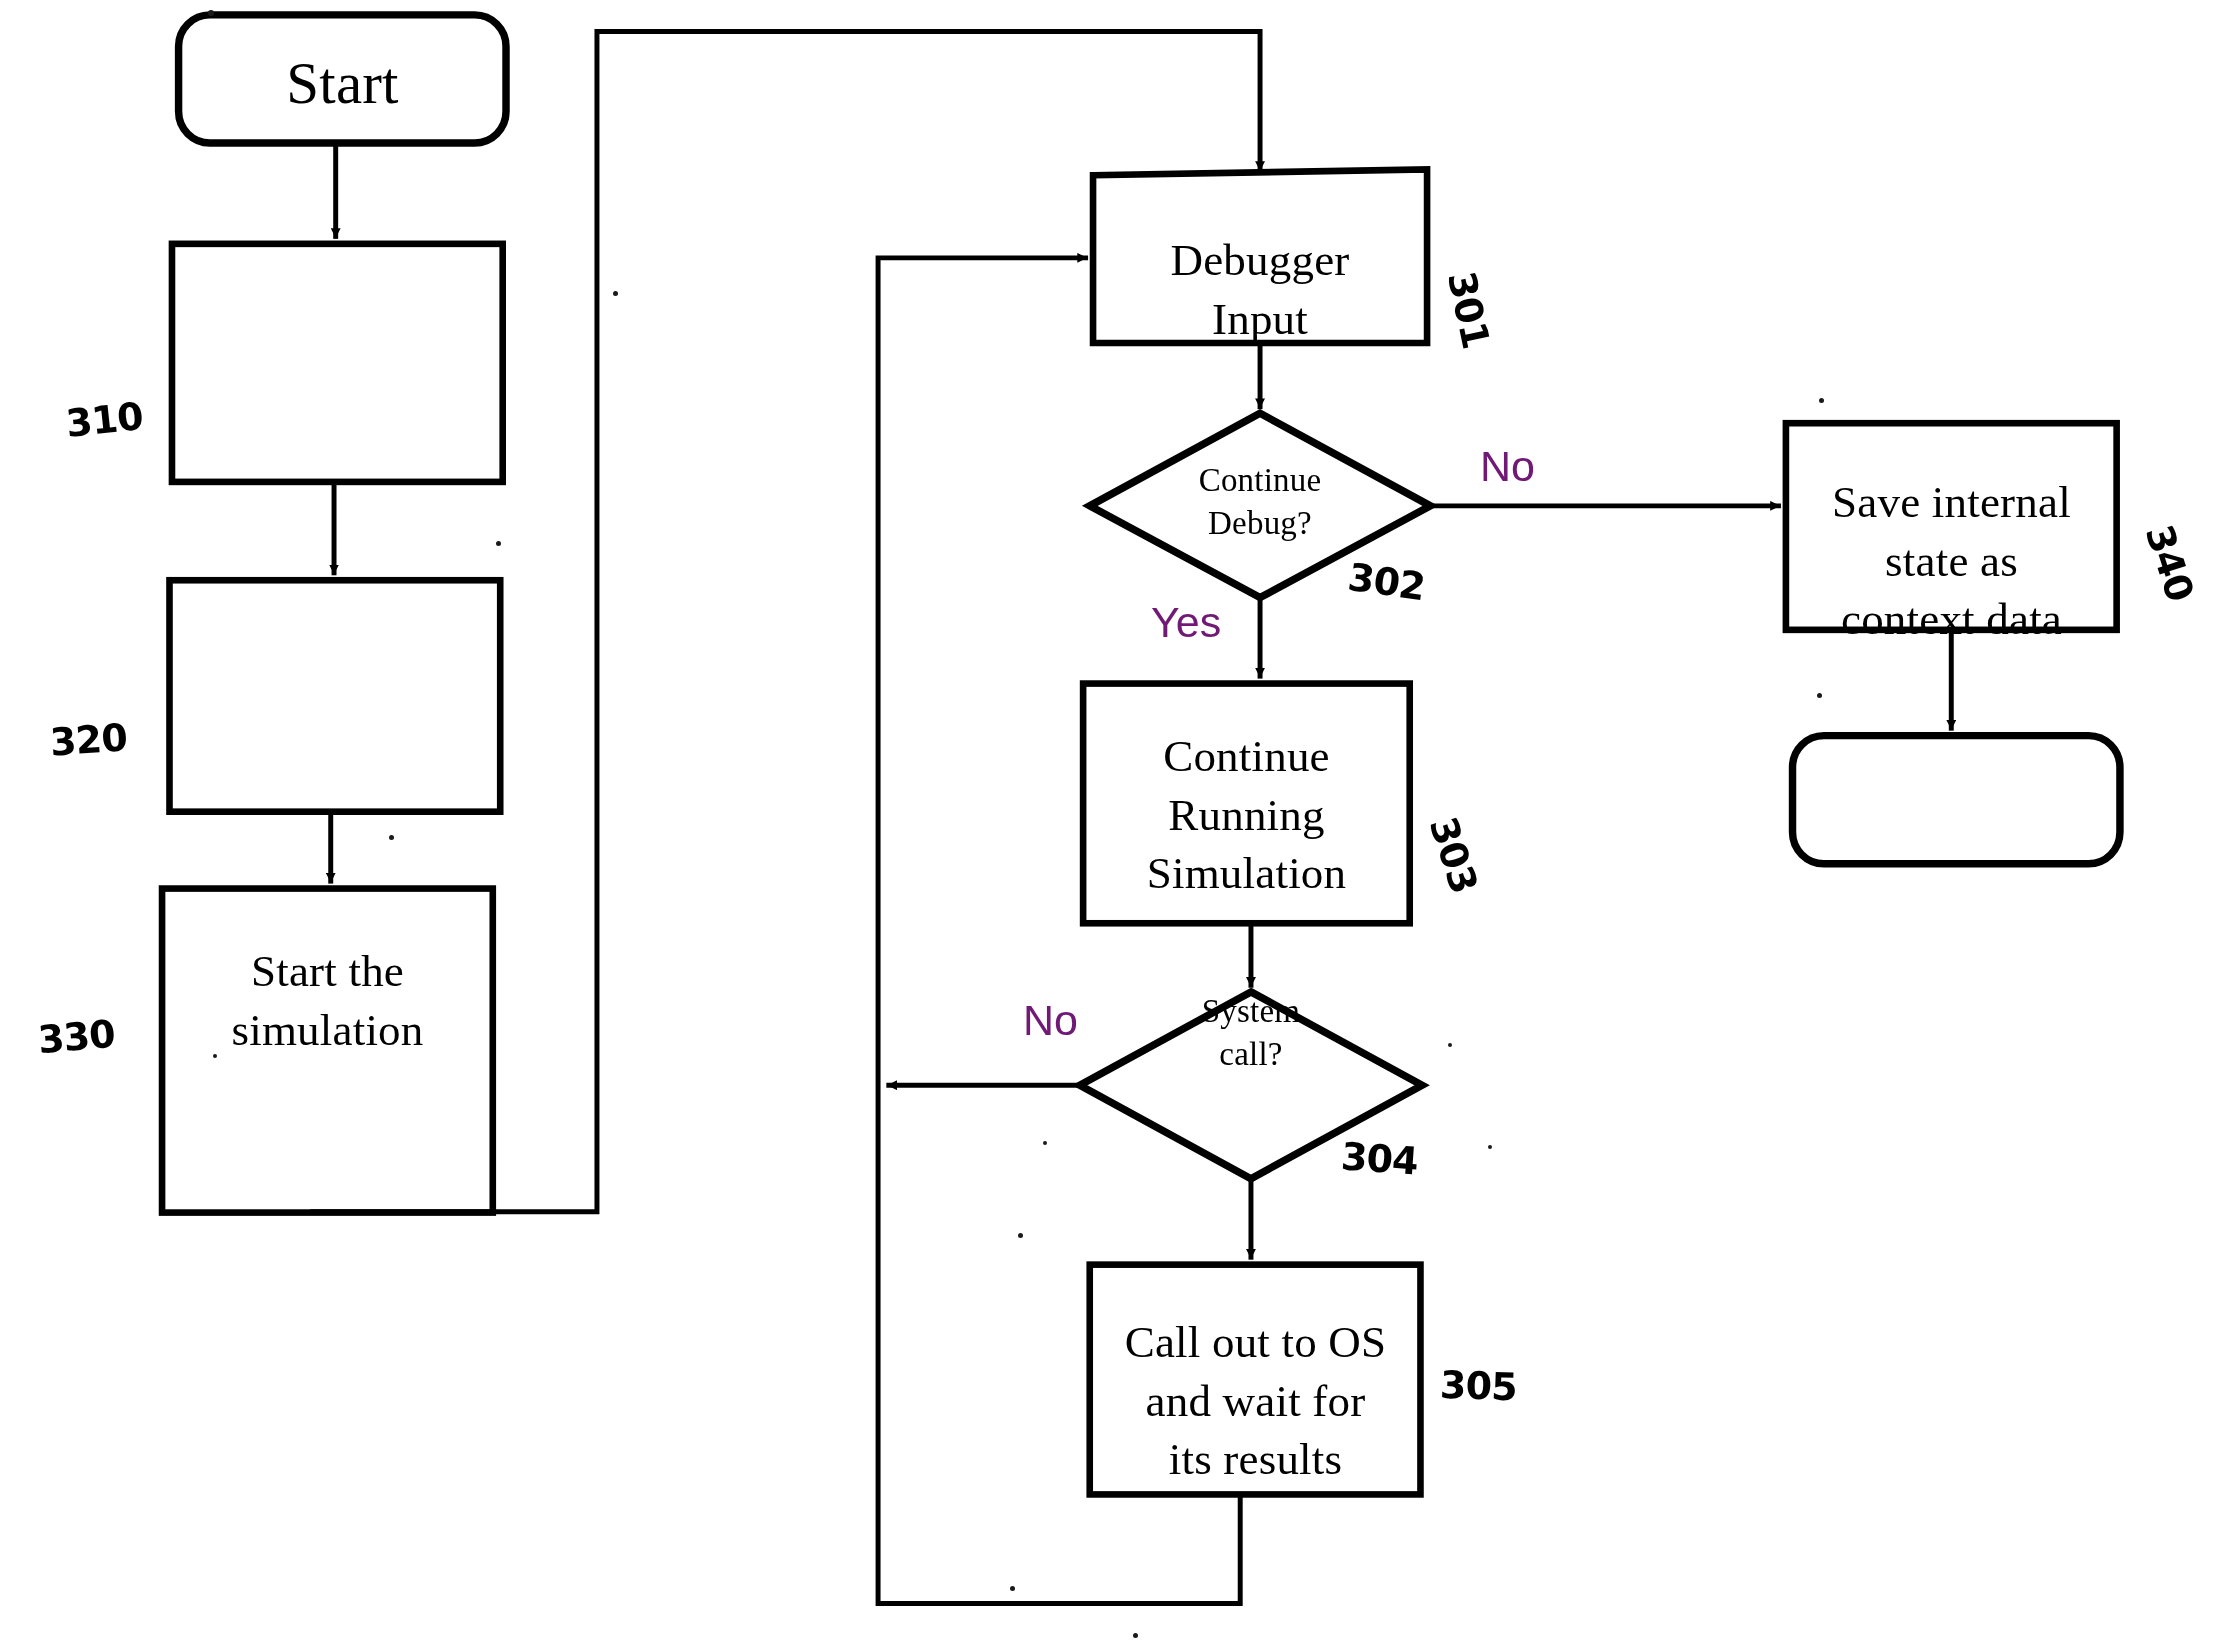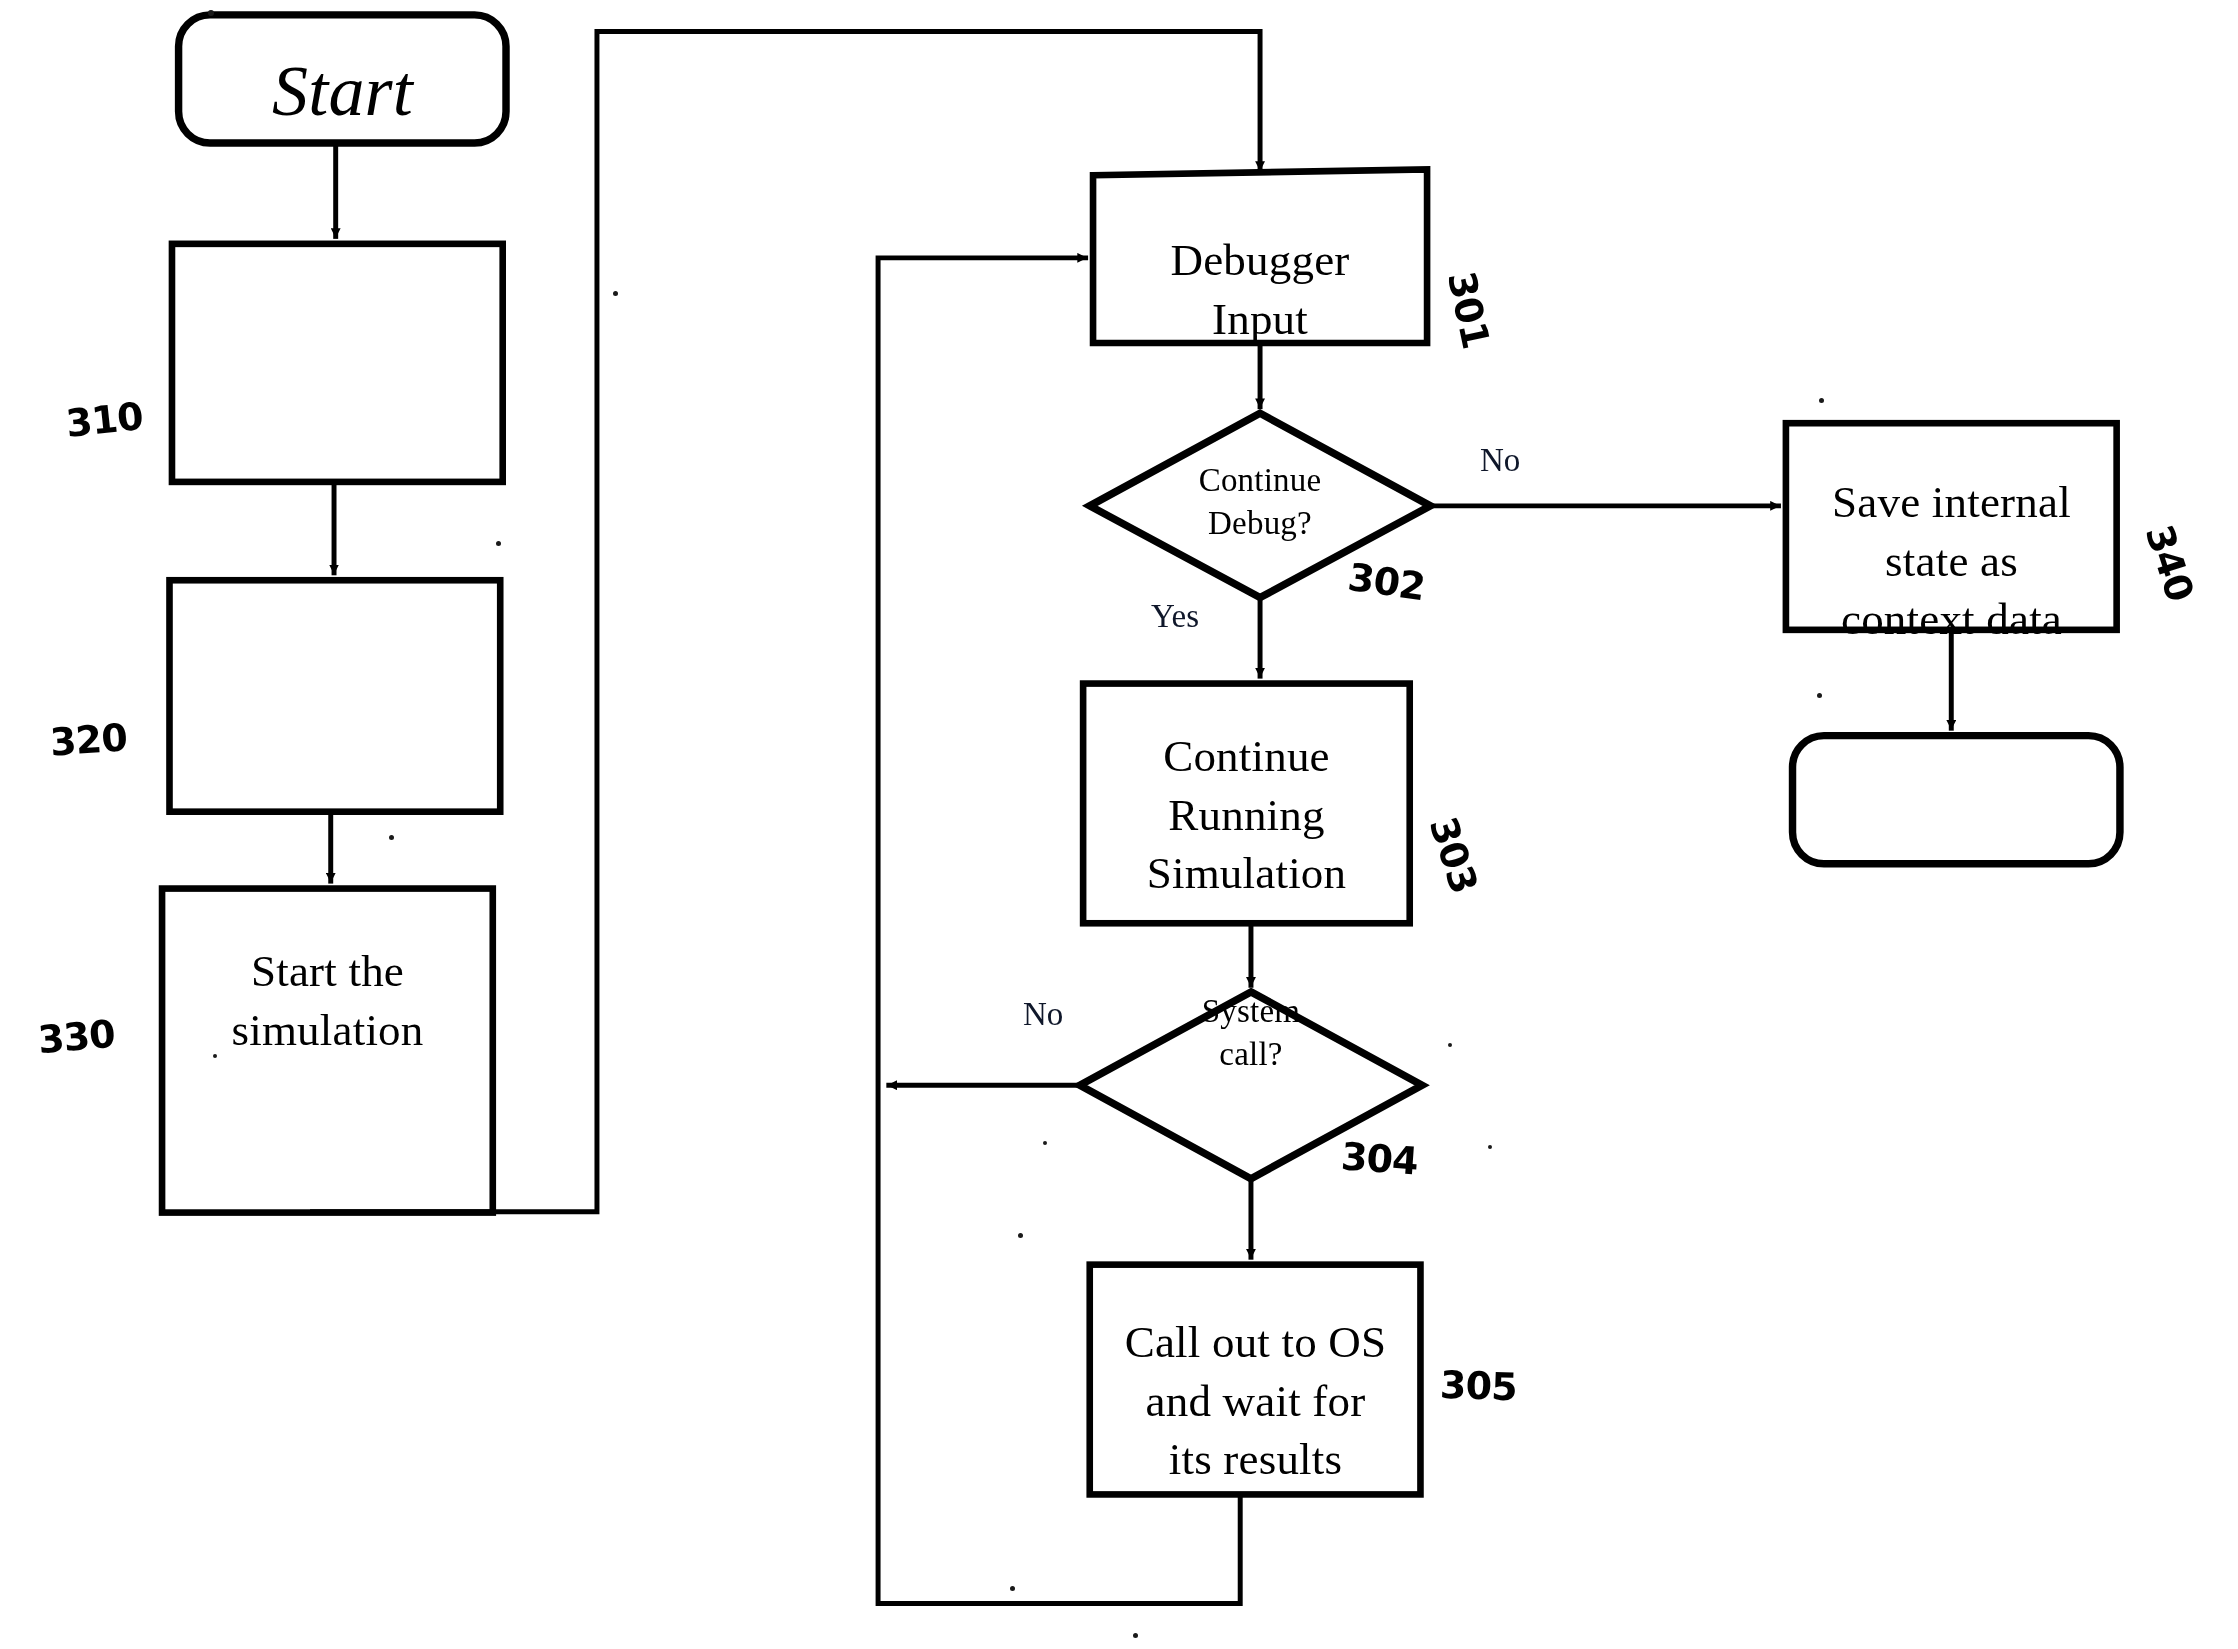--- a/index.html
+++ b/index.html
@@ -26,35 +26,34 @@
     position: absolute;
     text-align: center;
     color: #000000;
     font-family: "Liberation Serif", "DejaVu Serif", serif;
     line-height: 1.30;
     letter-spacing: 0.2px;
     white-space: pre-line;
     pointer-events: none;
   }
   .terminal-label {
-    font-size: 72px;
+    font-size: 59px;
     font-weight: 400;
-    font-style: italic;
   }
   .proc-label {
     font-size: 45px;
   }
   .dec-label {
     font-size: 33px;
   }
   .edge-label {
     position: absolute;
-    font-family: Liberation Serif, serif;
-    font-size: 33px;
-    color: #0f172a;
+    font-family: Liberation Sans, sans-serif;
+    font-size: 43px;
+    color: #701a75;
   }
   .ref-num {
     position: absolute;
     font-family: "DejaVu Sans", sans-serif;
     font-size: 38px;
     font-weight: 700;
     color: #000000;
     letter-spacing: -0.8px;
   }
   .speck {

